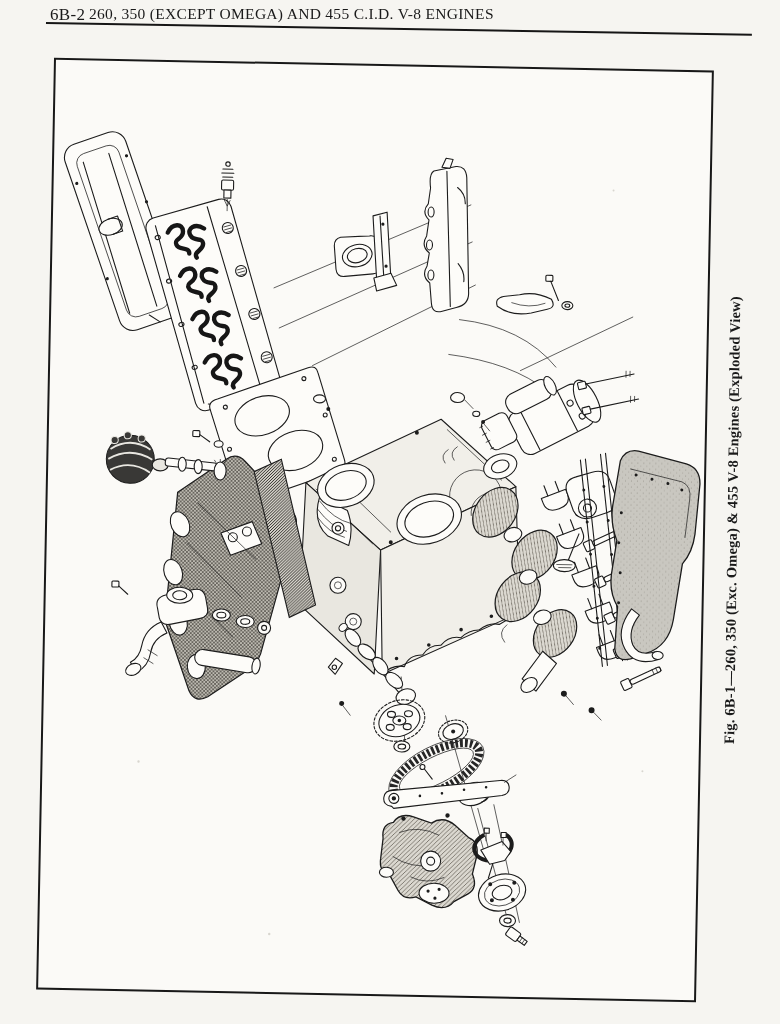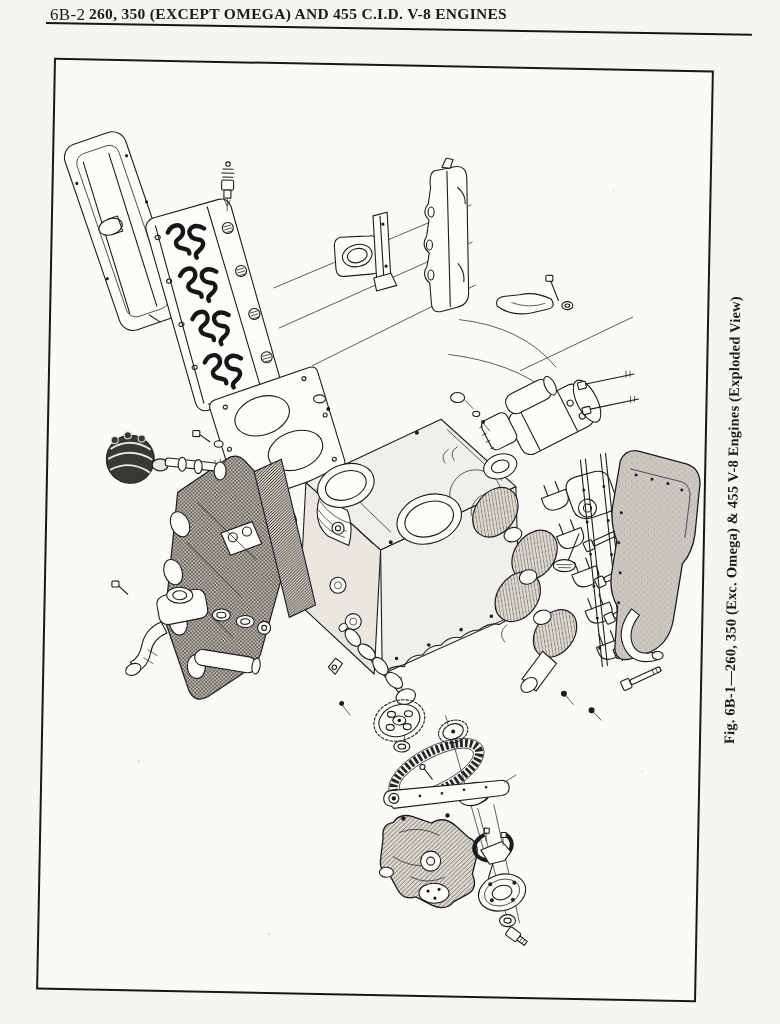--- a/index.html
+++ b/index.html
@@ -8,21 +8,21 @@
     background:#f6f5f1;
     font-family:"Liberation Serif","DejaVu Serif",serif;
     color:#1a1a1a;
   }
   .hdr-no{
     position:absolute;left:50px;top:5px;
     font-size:17px;font-weight:normal;letter-spacing:.3px;
   }
   .hdr-title{
     position:absolute;left:89px;top:5px;
-    font-size:15.5px;font-weight:bold;letter-spacing:.3px;
+    font-size:15.5px;font-weight:normal;letter-spacing:.3px;
   }
   .hdr-rule{
     position:absolute;left:46px;top:22px;width:706px;height:2px;
     background:#161616;transform:rotate(.95deg);transform-origin:left top;
   }
   .fig-frame{
     position:absolute;left:45px;top:64px;width:660px;height:932px;
     border:2.5px solid #181818;background:#fbfaf7;box-sizing:border-box;
     transform:rotate(1.1deg);transform-origin:50% 50%;
   }

